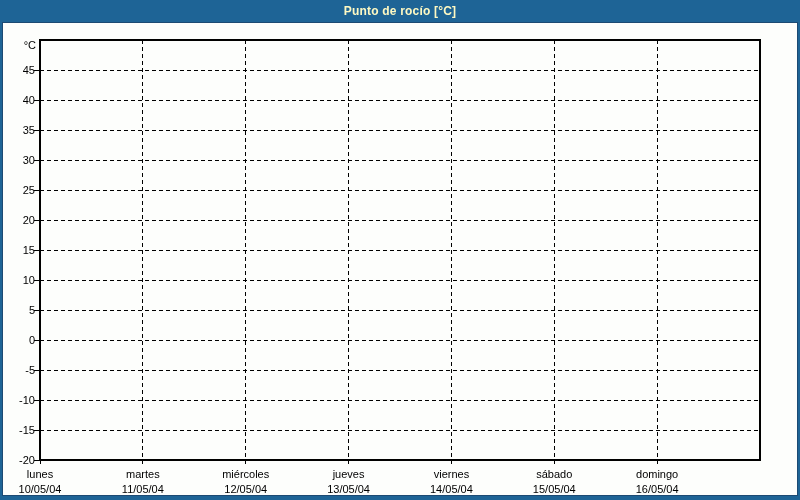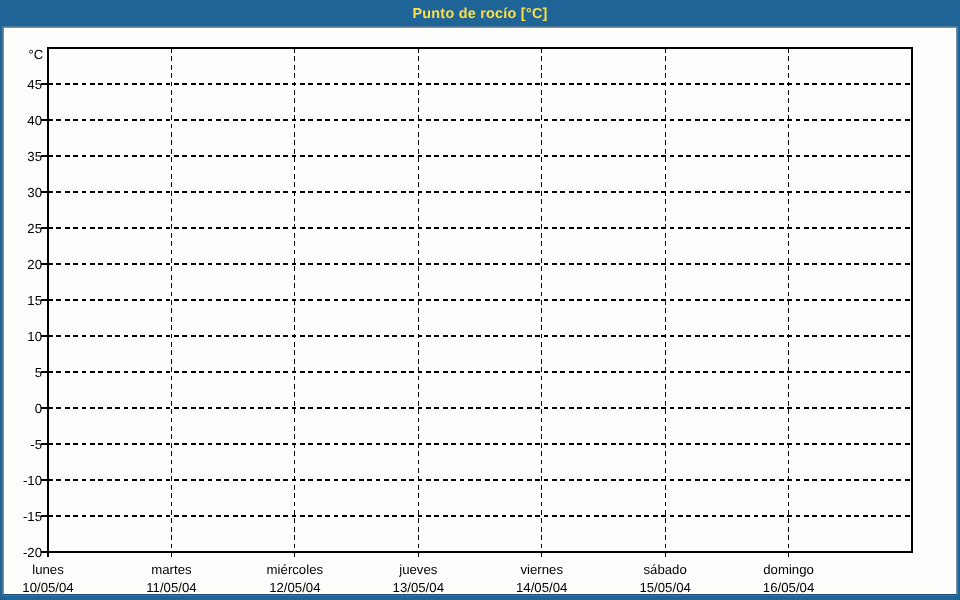--- a/index.html
+++ b/index.html
@@ -15,21 +15,21 @@
     padding: 0 2px 4px 2px;
     overflow: hidden;
   }
   .titlebar {
     height: 22px;
     display: flex;
     align-items: center;
     justify-content: center;
   }
   .titlebar .title {
-    color: #fde047;
+    color: #fef9c3;
     font-size: 12px;
     font-weight: bold;
     letter-spacing: 0.2px;
     white-space: nowrap;
   }
   .surface {
     width: 796px;
     height: 474px;
     box-sizing: border-box;
     background: #fdfefc;

